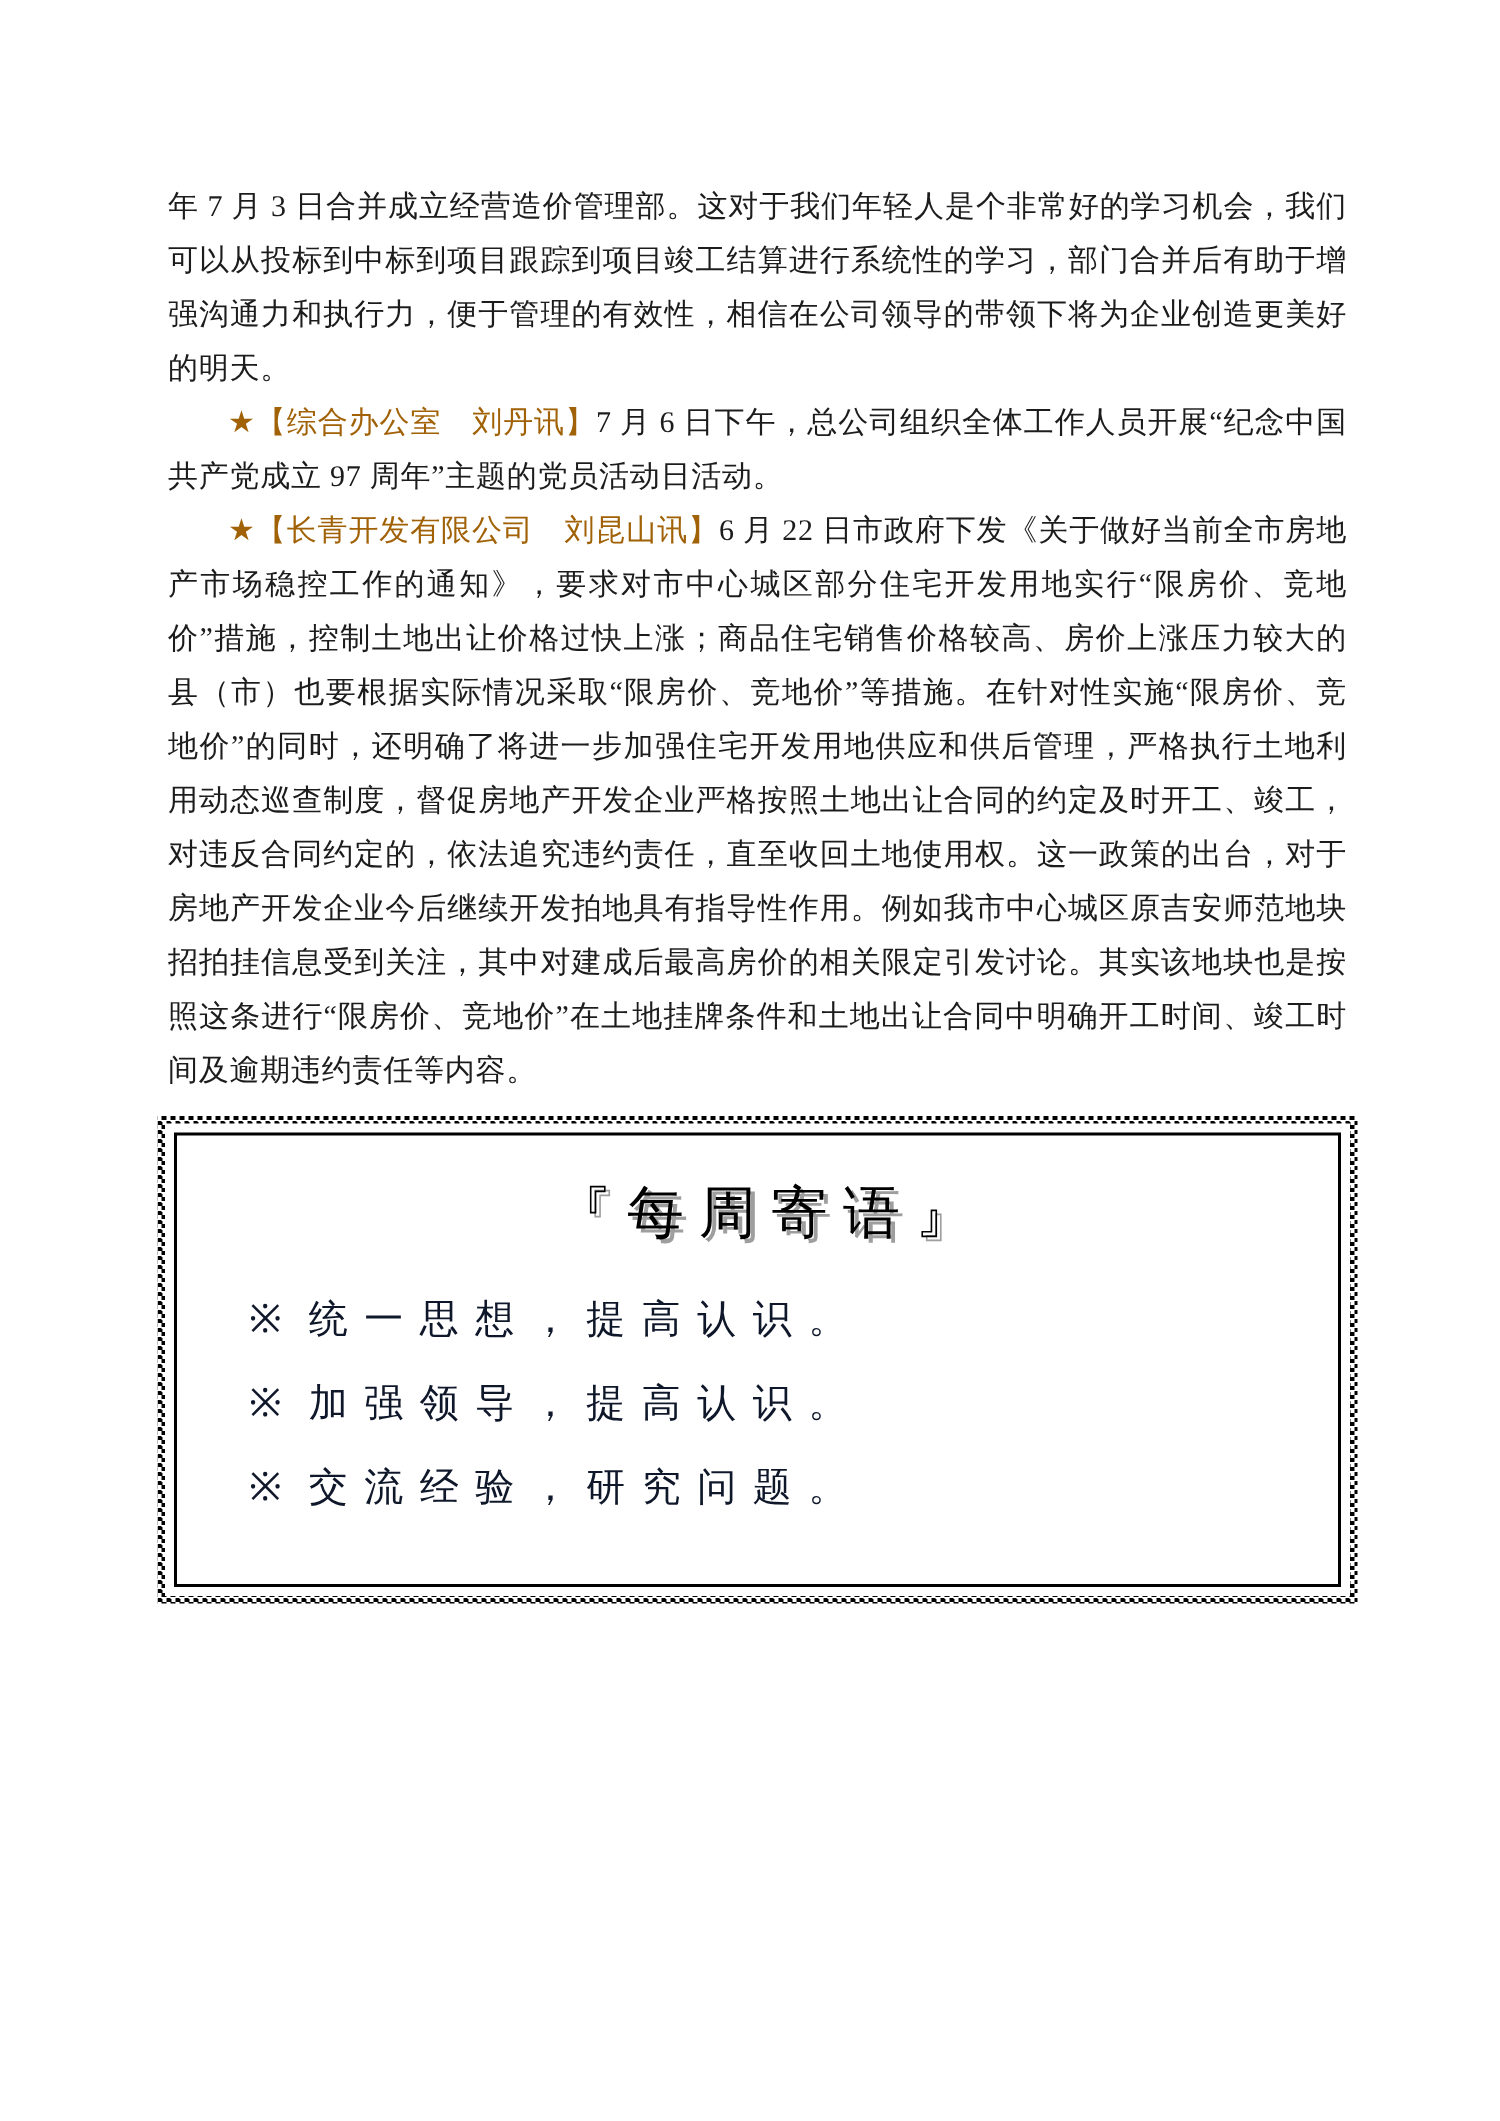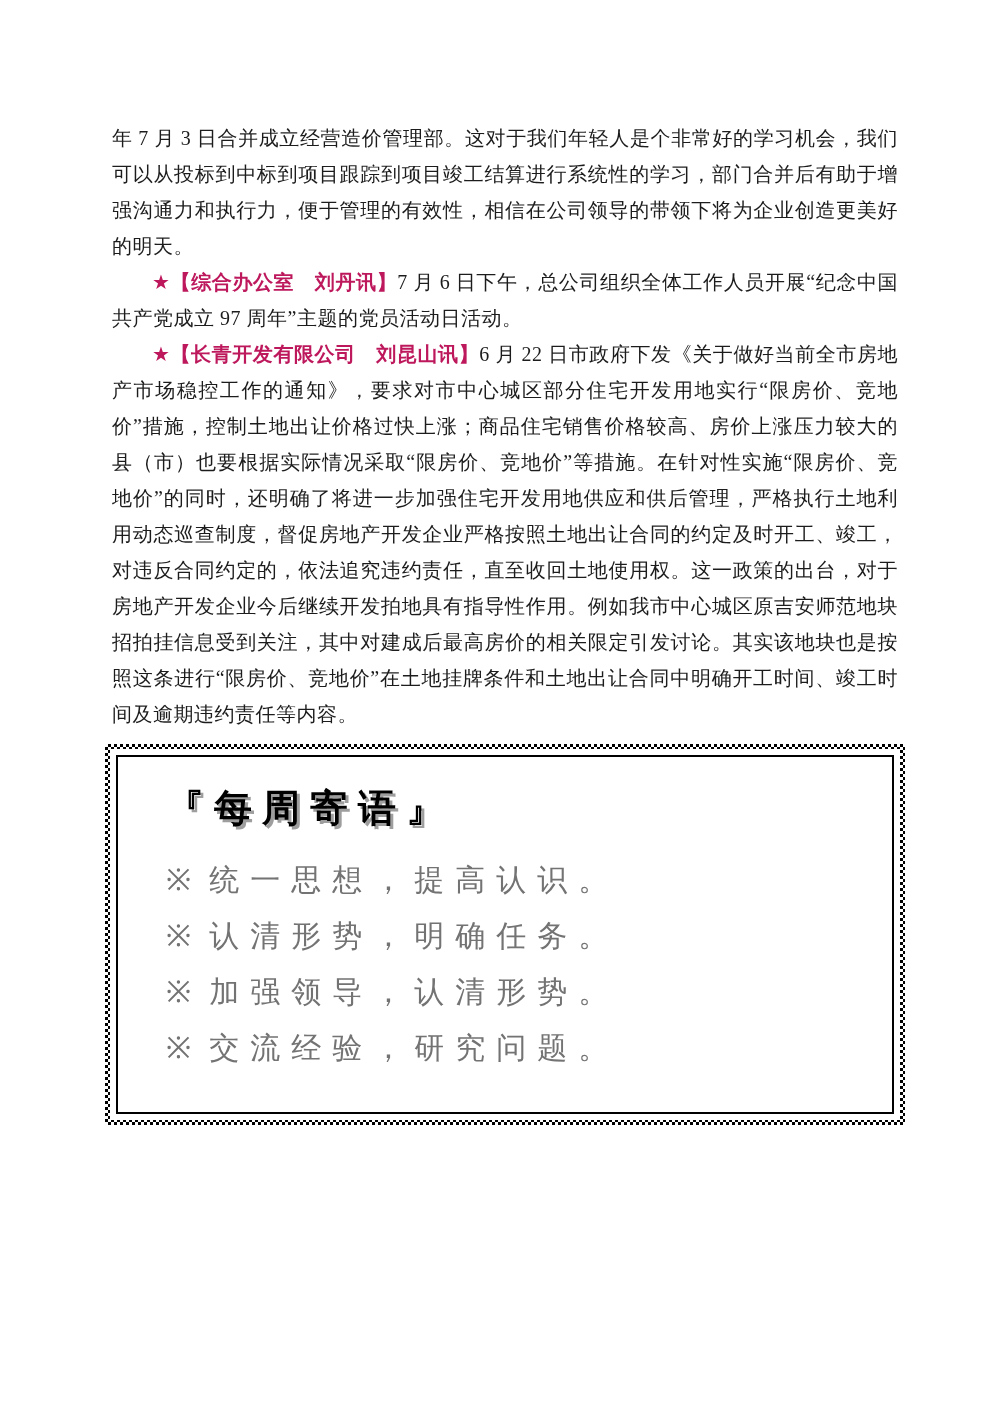--- a/index.html
+++ b/index.html
@@ -21,53 +21,53 @@
   .body-text p {
     margin: 0;
     font-size: 20px;
     line-height: 36px;
     text-align: justify;
     text-justify: inter-ideograph;
     letter-spacing: 0.5px;
   }
   .body-text p.indent { text-indent: 2em; }
   .lead {
-    font-weight: 700;
+    font-weight: 400;
     font-family: "Liberation Sans", "DejaVu Sans", sans-serif;
-    color: #be185d;
+    color: #a16207;
   }
   
   .qbox {
     margin: 12px -7px 0 -7px;
     padding: 5px;
     background: repeating-conic-gradient(#000 0% 25%, #fff 0% 50%) 0 0 / 6px 6px;
   }
   .qmid {
     background: #ffffff;
     padding: 6px;
   }
   .qinner {
     border: 2px solid #000;
     background: #fff;
     padding: 22px 30px 36px 48px;
     min-height: 300px;
   }
   .qtitle {
-    text-align: left;
+    text-align: center;
     font-size: 38px;
-    font-weight: 700;
+    font-weight: 400;
     letter-spacing: 10px;
     color: #000;
     text-shadow: 3px 3px 0 #9e9e9e;
     margin: 4px 0 18px 0;
   }
   .qitem {
-    font-size: 30px;
+    font-size: 26px;
     line-height: 56px;
-    color: #737373;
+    color: #0f172a;
     letter-spacing: 11px;
     white-space: nowrap;
   }
   .qmarker {
     display: inline-block;
     margin-right: 18px;
     letter-spacing: 0;
   }
 </style>
 </head>
@@ -86,22 +86,21 @@
 
   </div>
 
   <div class="qbox">
     <div class="qmid">
       <div class="qinner">
         <div class="qtitle">『每周寄语』</div>
 
         <div class="qitem"><span class="qmarker">※</span><span>统一思想，提高认识。</span></div>
 
-        <div class="qitem"><span class="qmarker">※</span><span>认清形势，明确任务。</span></div>
 
-        <div class="qitem"><span class="qmarker">※</span><span>加强领导，认清形势。</span></div>
+        <div class="qitem"><span class="qmarker">※</span><span>加强领导，提高认识。</span></div>
 
         <div class="qitem"><span class="qmarker">※</span><span>交流经验，研究问题。</span></div>
       </div>
     </div>
   </div>
 
 </div>
 
 </body></html>

